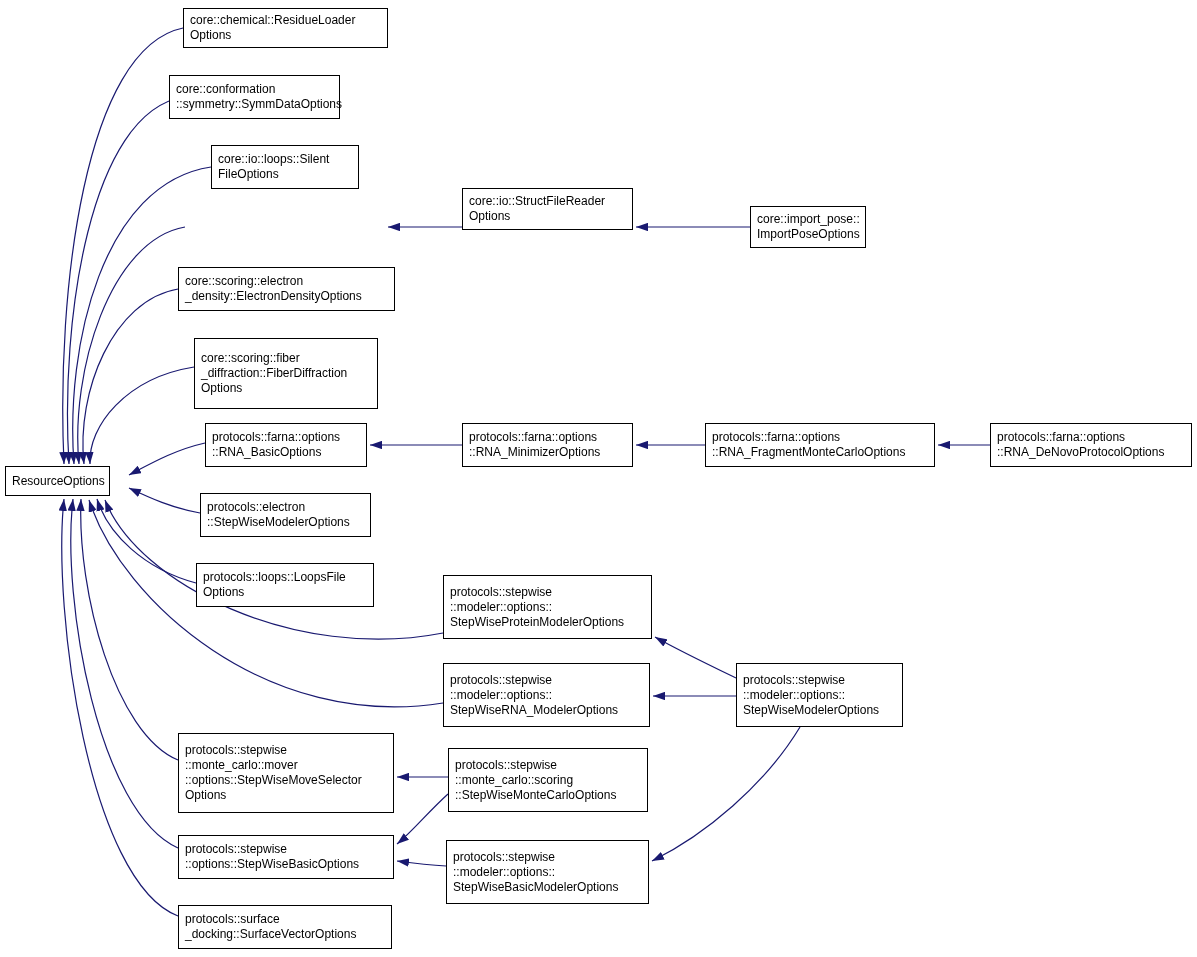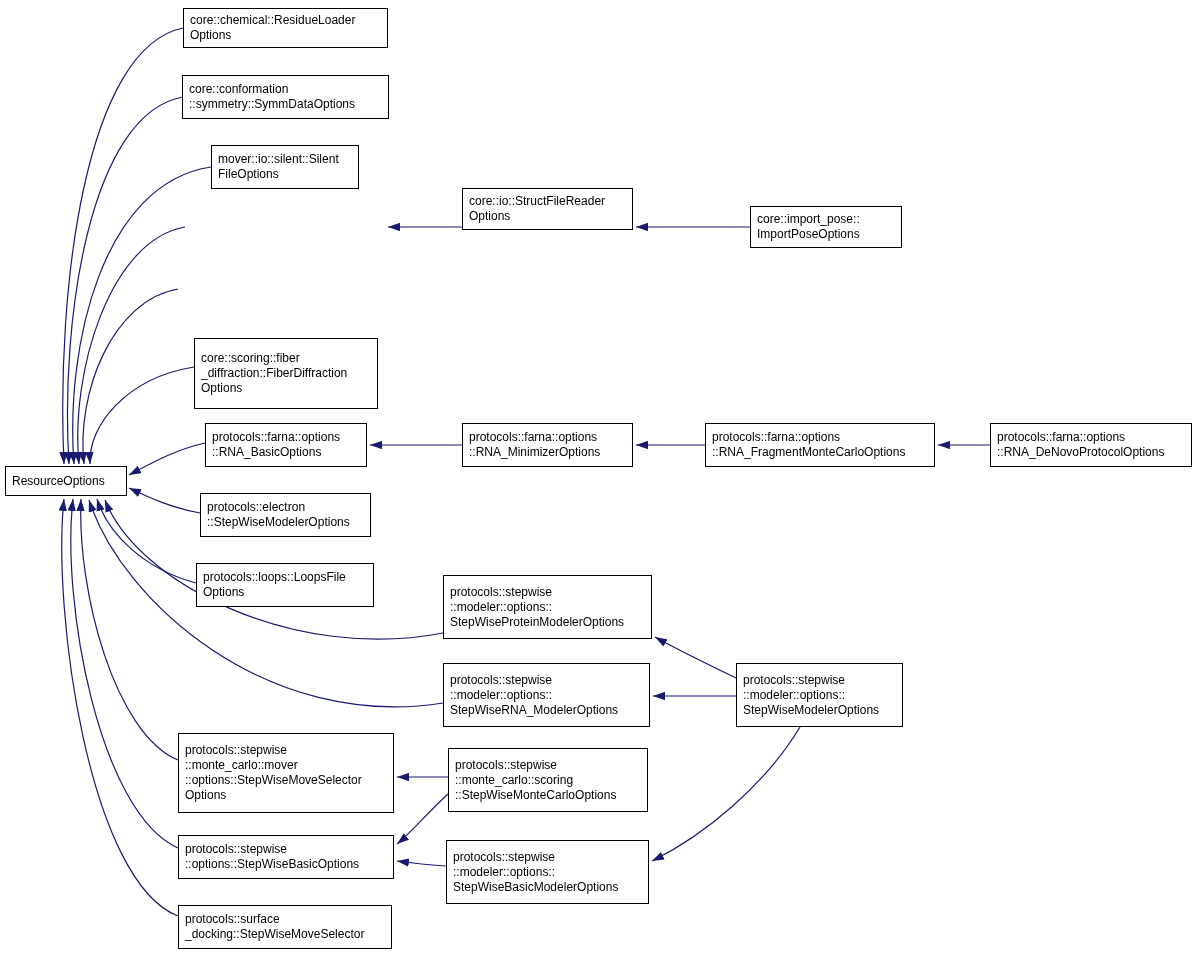--- a/index.html
+++ b/index.html
@@ -63,50 +63,54 @@
     <path class="edge" d="M705,445 L636,445" marker-end="url(#arrow)"></path>
     <path class="edge" d="M990,445 L938,445" marker-end="url(#arrow)"></path>
     <path class="edge" d="M736,678 C705,663 678,650 655,637" marker-end="url(#arrow)"></path>
     <path class="edge" d="M736,696 L653,696" marker-end="url(#arrow)"></path>
     <path class="edge" d="M800,727 C765,785 705,835 652,861" marker-end="url(#arrow)"></path>
     <path class="edge" d="M448,777 L397,777" marker-end="url(#arrow)"></path>
     <path class="edge" d="M448,794 C428,812 412,832 397,844" marker-end="url(#arrow)"></path>
     <path class="edge" d="M446,866 C428,865 412,863 397,861" marker-end="url(#arrow)"></path>
   </svg>
 
-  <div class="node" style="left:5px;top:466px;width:122px;height:30px">
+  <div class="node" style="left:5px;top:466px;width:105px;height:30px">
     <span class="ln">ResourceOptions</span>
   </div>
 
   <div class="node" style="left:183px;top:8px;width:205px;height:40px">
     <span class="ln">core::chemical::ResidueLoader</span>
     <span class="ln">Options</span>
   </div>
 
-  <div class="node" style="left:182px;top:75px;width:207px;height:44px">
+  <div class="node" style="left:169px;top:75px;width:171px;height:44px">
     <span class="ln">core::conformation</span>
     <span class="ln">::symmetry::SymmDataOptions</span>
   </div>
 
   <div class="node" style="left:211px;top:145px;width:148px;height:44px">
-    <span class="ln">mover::io::silent::Silent</span>
+    <span class="ln">core::io::loops::Silent</span>
     <span class="ln">FileOptions</span>
   </div>
 
 
   <div class="node" style="left:462px;top:188px;width:171px;height:42px">
     <span class="ln">core::io::StructFileReader</span>
     <span class="ln">Options</span>
   </div>
 
-  <div class="node" style="left:750px;top:206px;width:152px;height:42px">
+  <div class="node" style="left:750px;top:206px;width:116px;height:42px">
     <span class="ln">core::import_pose::</span>
     <span class="ln">ImportPoseOptions</span>
   </div>
 
+  <div class="node" style="left:178px;top:267px;width:217px;height:44px">
+    <span class="ln">core::scoring::electron</span>
+    <span class="ln">_density::ElectronDensityOptions</span>
+  </div>
 
   <div class="node" style="left:194px;top:338px;width:184px;height:71px">
     <span class="ln">core::scoring::fiber</span>
     <span class="ln">_diffraction::FiberDiffraction</span>
     <span class="ln">Options</span>
   </div>
 
   <div class="node" style="left:205px;top:423px;width:162px;height:44px">
     <span class="ln">protocols::farna::options</span>
     <span class="ln">::RNA_BasicOptions</span>
@@ -174,16 +178,16 @@
   </div>
 
   <div class="node" style="left:446px;top:840px;width:203px;height:64px">
     <span class="ln">protocols::stepwise</span>
     <span class="ln">::modeler::options::</span>
     <span class="ln">StepWiseBasicModelerOptions</span>
   </div>
 
   <div class="node" style="left:178px;top:905px;width:214px;height:44px">
     <span class="ln">protocols::surface</span>
-    <span class="ln">_docking::StepWiseMoveSelector</span>
+    <span class="ln">_docking::SurfaceVectorOptions</span>
   </div>
 
 </div>
 
 </body></html>

